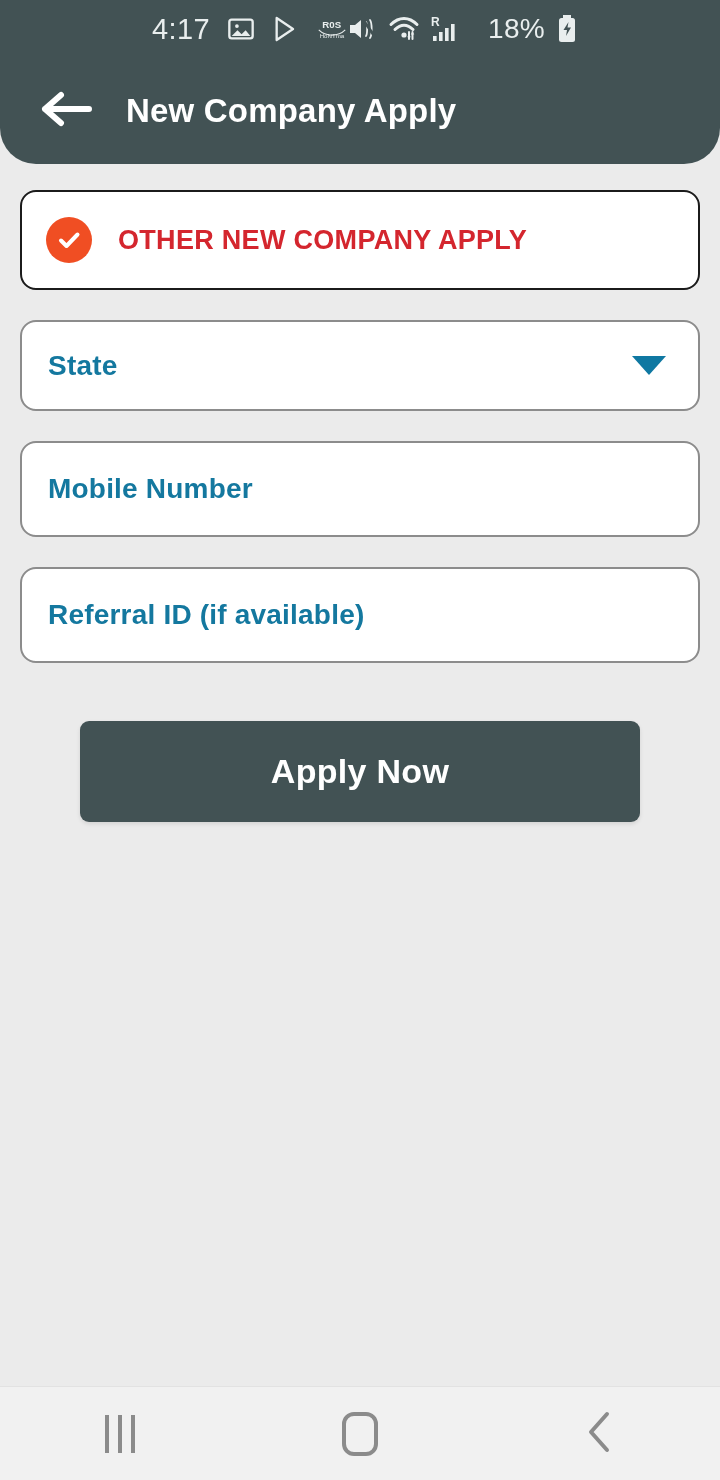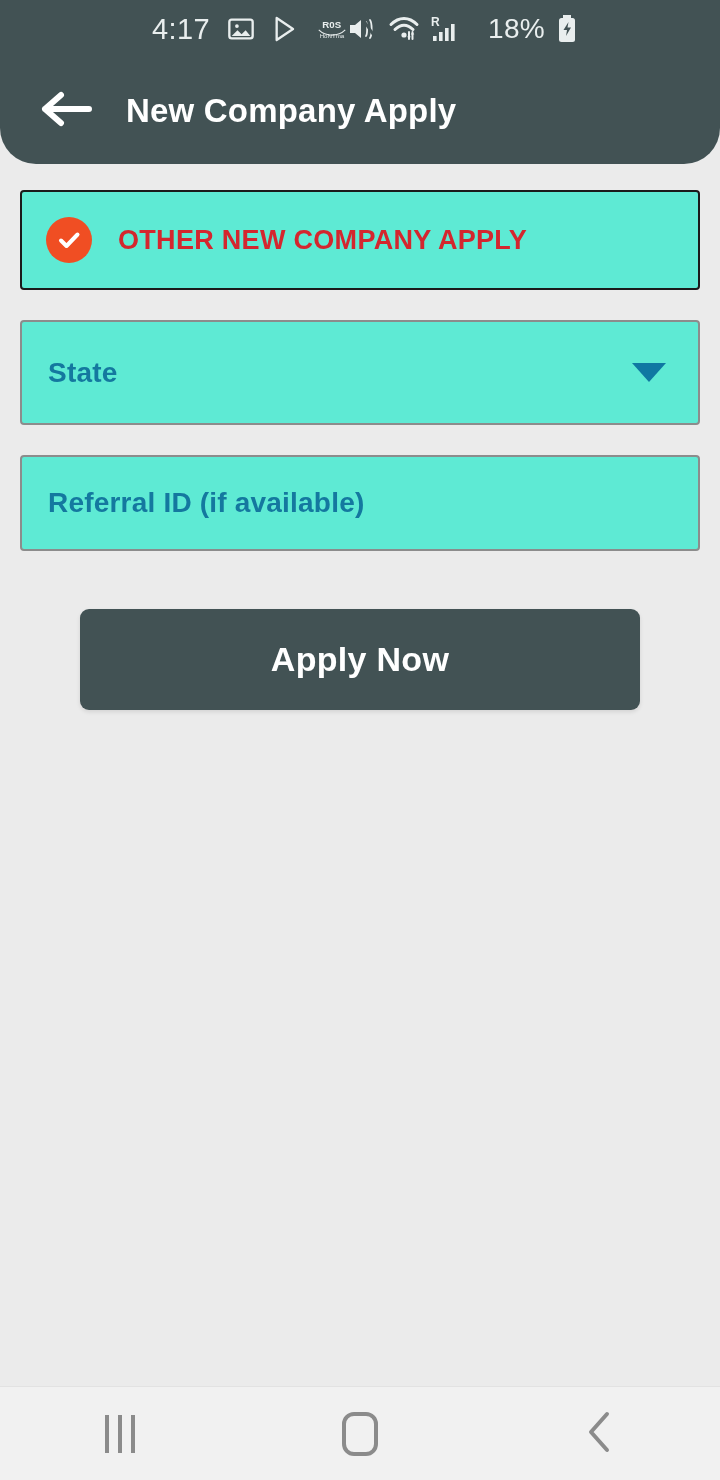--- a/index.html
+++ b/index.html
@@ -76,22 +76,22 @@
     letter-spacing: 0.2px;
     margin-left: 28px;
   }
 
   
   .content {
     padding: 0 20px;
   }
 
   .card {
-    background: #5eead4;
-    border-radius: 4px;
+    background: #ffffff;
+    border-radius: 16px;
   }
 
   
   .check-card {
     margin-top: 26px;
     border: 2px solid #1b1b1b;
     height: 100px;
     display: flex;
     align-items: center;
     padding-left: 24px;
@@ -119,21 +119,21 @@
   .field {
     border: 2px solid #8c8c8c;
     height: 96px;
     display: flex;
     align-items: center;
     padding: 0 26px;
     margin-top: 30px;
     position: relative;
     cursor: text;
   }
-  .field.select { cursor: pointer; justify-content: space-between; height: 105px; }
+  .field.select { cursor: pointer; justify-content: space-between; height: 91px; }
   .field-placeholder {
     color: #14789f;
     font-size: 28px;
     font-weight: bold;
     letter-spacing: 0.2px;
   }
   .caret {
     width: 0;
     height: 0;
     border-left: 17px solid transparent;
@@ -296,20 +296,23 @@
     </span>
     <span class="check-label">OTHER NEW COMPANY APPLY</span>
   </div>
 
   <div class="card field select">
     <span class="field-placeholder">State</span>
     <span class="caret"></span>
   </div>
 
 
+  <div class="card field">
+    <span class="field-placeholder">Mobile Number</span>
+  </div>
 
 
   <div class="card field">
     <span class="field-placeholder">Referral ID (if available)</span>
   </div>
 
   <div class="apply-wrap">
     <button class="apply-btn">Apply Now</button>
   </div>
 

